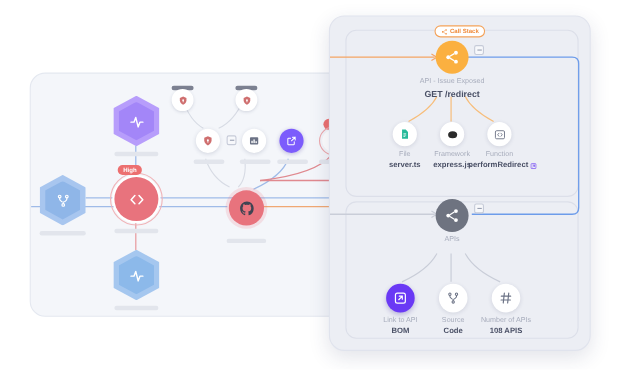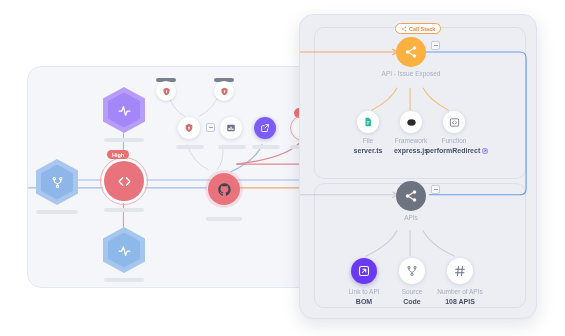--- a/index.html
+++ b/index.html
@@ -273,20 +273,21 @@
           <circle cx="18" cy="19" r="3" fill="#fff"></circle>
           <circle cx="6" cy="12" r="3" fill="#fff"></circle>
         <path d="M8.6 10.6 L15.4 6.4 M8.6 13.4 L15.4 17.6" stroke="#fff" stroke-width="2"></path>
       </svg>
     </div>
     <div class="sqbtn" style="left:131px; top:26px;">
         <i></i>
       </div>
 
     <div class="lbl lbl-mute" style="left:61px; top:55px; width:100px;">API - Issue Exposed</div>
+    <div class="lbl lbl-dark" style="left:61px; top:66px; width:100px; font-size:8px;">GET /redirect</div>
 
     <div class="circ" style="left:57px; top:96px; width:22px; height:22px; box-shadow:0 1px 4px rgba(40,50,90,.14);">
       <svg width="10" height="10" viewBox="0 0 24 24">
         <path d="M6 2h8l5 5v15H6z" fill="#27b99a"></path>
         <path d="M9 11h6M9 14h6M9 17h4" stroke="#fff" stroke-width="1.6"></path>
       </svg>
     </div>
     <div class="lbl lbl-mute" style="left:38px; top:122px; width:60px;">File</div>
     <div class="lbl lbl-dark" style="left:38px; top:132px; width:60px;">server.ts</div>
 

